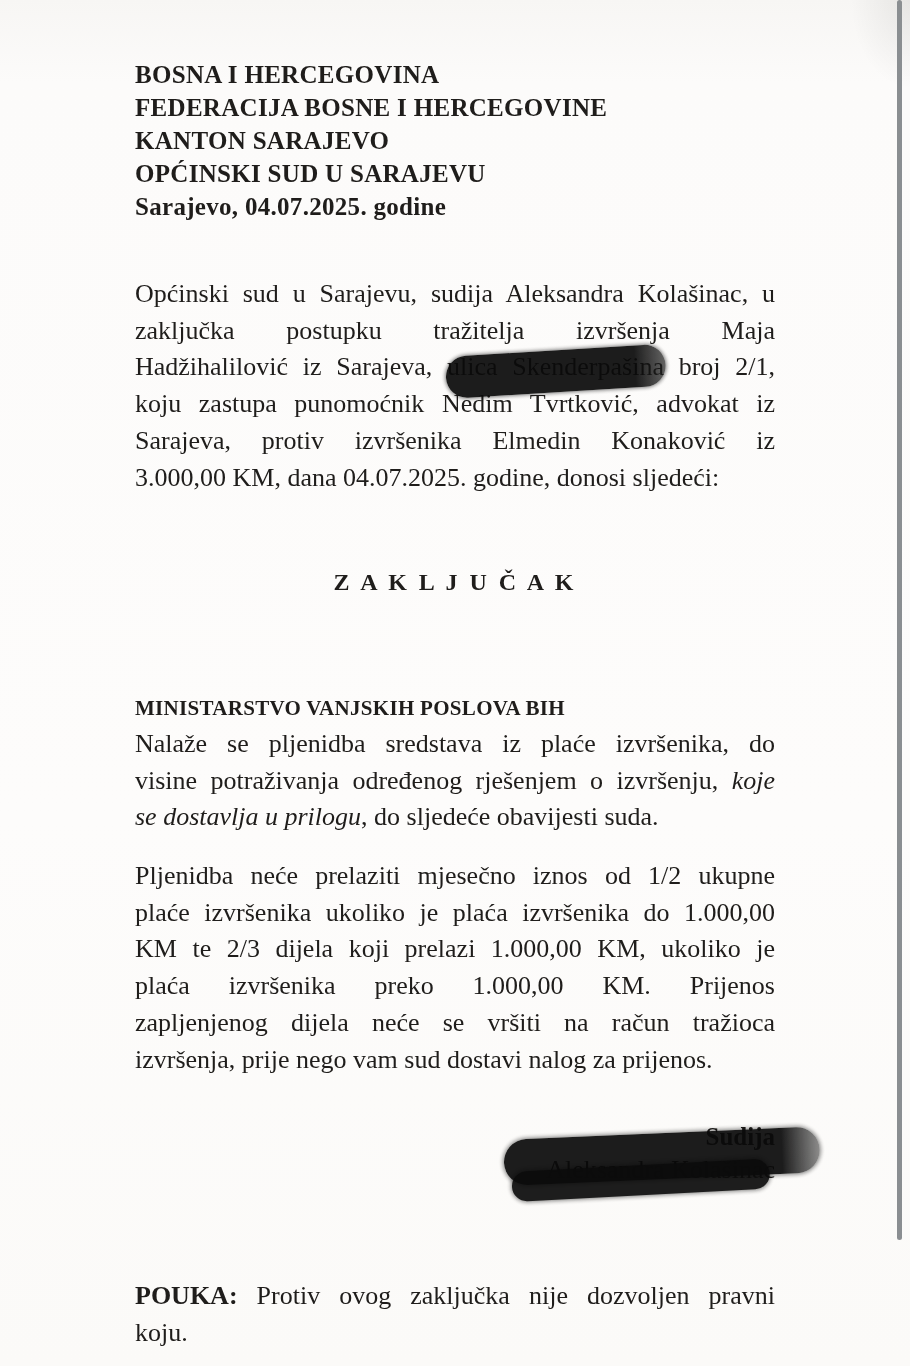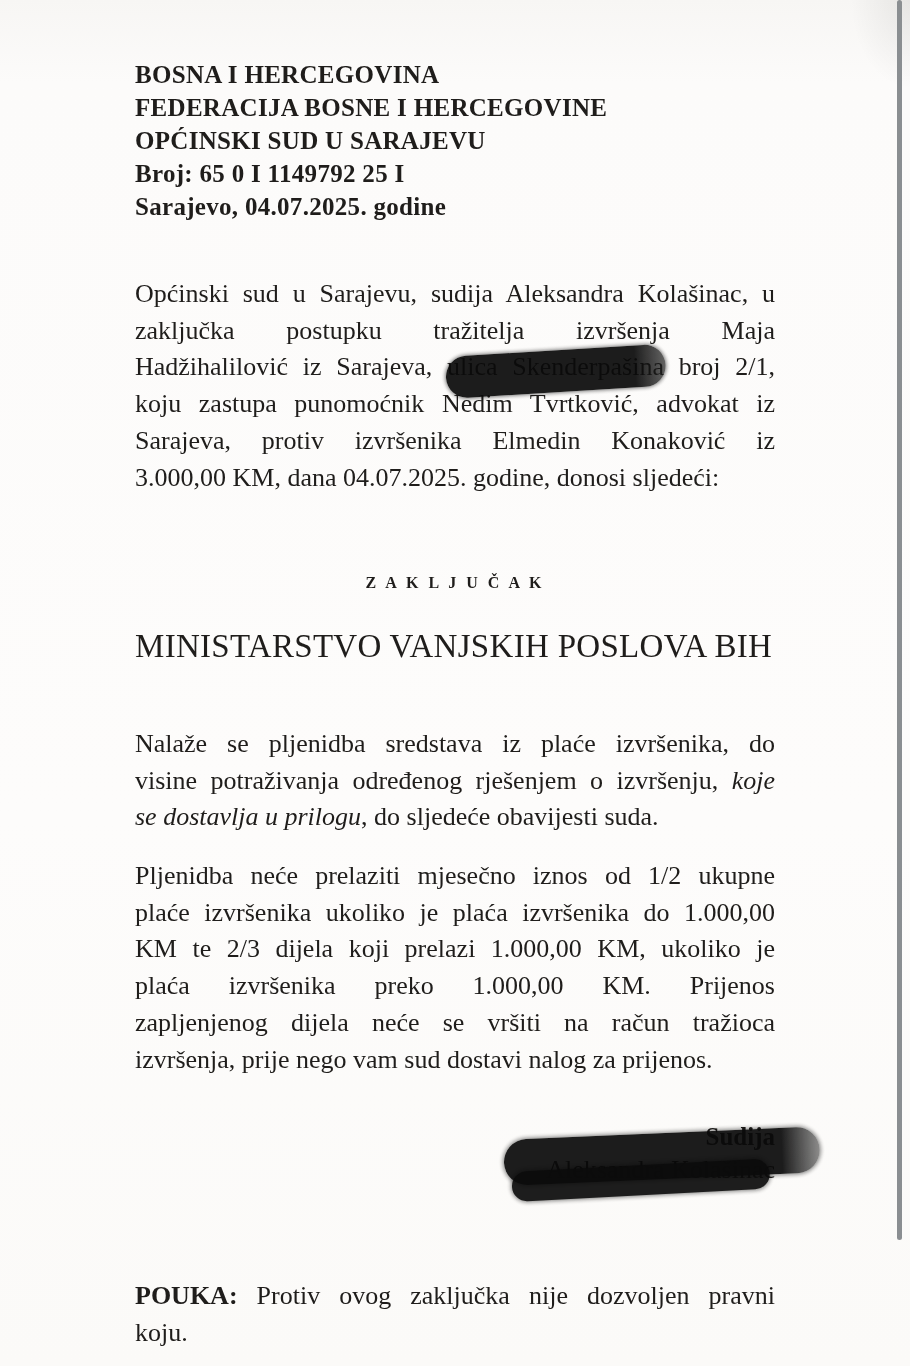--- a/index.html
+++ b/index.html
@@ -22,24 +22,24 @@
   .header{top:58px;font-weight:bold;font-size:25px;line-height:33px;letter-spacing:0.3px;}
   
   .para{font-size:26px;line-height:36.7px;}
   .para .jline{text-align:justify;text-align-last:justify;font-family:Liberation Serif, serif;}
   .para .jline.last{text-align-last:left;}
   .para1{top:276px;}
   .para2{top:726px;}
   .para3{top:858px;}
   .pouka{top:1278px;}
   .title-line{
-    top:566px;text-align:center;font-weight:bold;font-size:16px;
+    top:566px;text-align:center;font-weight:bold;font-size:24px;
     letter-spacing:3px;line-height:33px;
   }
-  .addressee{top:630px;font-weight:normal;font-size:33px;letter-spacing:0.3px;line-height:33px;}
+  .addressee{top:692px;font-weight:bold;font-size:21px;letter-spacing:0.3px;line-height:33px;}
   .signature{top:1120px;text-align:right;line-height:33px;padding-right:2px;}
   .signature .role{font-weight:bold;font-size:25px;}
   .signature .name{font-size:26px;}
   
   .marker{
     position:absolute;
     background:#0b0b0b;
     border-radius:22px;
     opacity:0.92;
     box-shadow:0 0 4px 1px rgba(10,10,10,0.55);
@@ -69,22 +69,22 @@
   i{font-style:italic;}
 </style>
 </head>
 <body>
 
 <div class="page">
 
   <div class="doc header">
       <div class="hline">BOSNA I HERCEGOVINA</div>
       <div class="hline">FEDERACIJA BOSNE I HERCEGOVINE</div>
+      <div class="hline">KANTON SARAJEVO</div>
       <div class="hline">OPĆINSKI SUD U SARAJEVU</div>
-      <div class="hline">Broj: 65 0 I 1149792 25 I</div>
       <div class="hline last">Sarajevo, 04.07.2025. godine</div>
     </div>
 
   <div class="doc para para1">
       <div class="jline">Općinski sud u Sarajevu, sudija Aleksandra Kolašinac, u</div>
       <div class="jline">zaključka postupku tražitelja izvršenja Maja</div>
       <div class="jline">Hadžihalilović iz Sarajeva, ulica Skenderpašina broj 2/1,</div>
       <div class="jline">koju zastupa punomoćnik Nedim Tvrtković, advokat iz</div>
       <div class="jline">Sarajeva, protiv izvršenika Elmedin Konaković iz</div>
       <div class="jline last">3.000,00 KM, dana 04.07.2025. godine, donosi sljedeći:</div>

